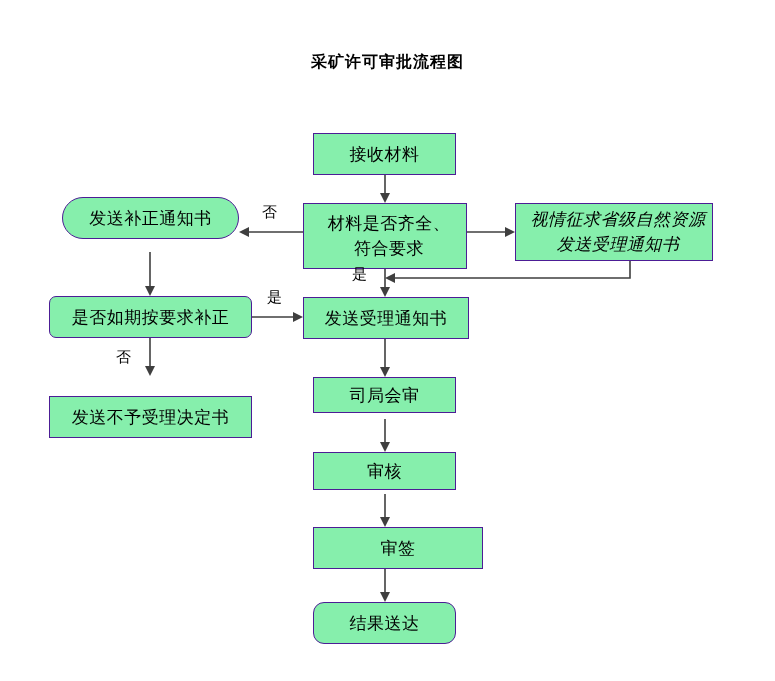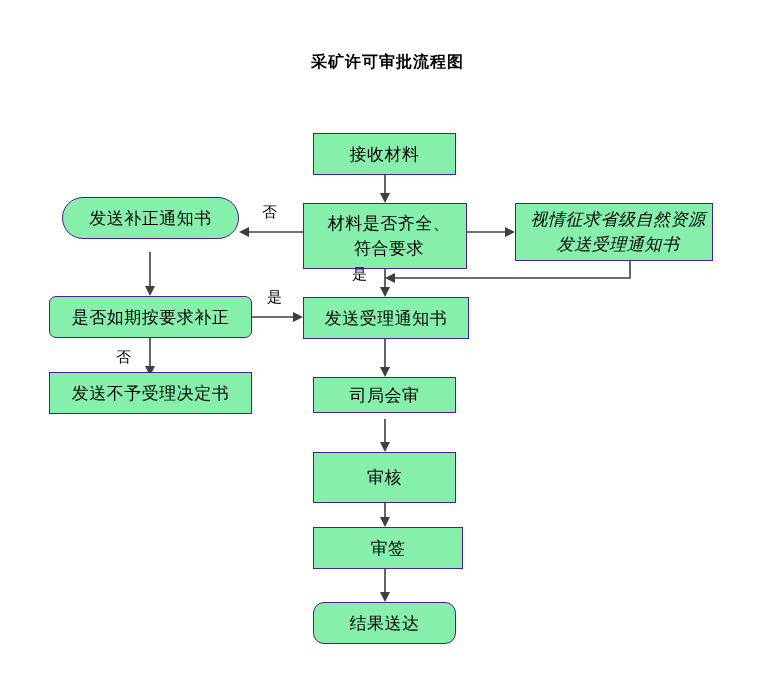--- a/index.html
+++ b/index.html
@@ -142,33 +142,33 @@
   </div>
 
   <div class="node" id="n-corrected" style="left: 49px; top: 296px; width: 203px; height: 42px; border-radius: 7px;">
     <span>是否如期按要求补正</span>
   </div>
 
   <div class="node" id="n-acceptance" style="left: 303px; top: 297px; width: 166px; height: 42px;">
     <span>发送受理通知书</span>
   </div>
 
-  <div class="node" id="n-rejection" style="left: 49px; top: 372px; width: 203px; height: 42px;">
+  <div class="node" id="n-rejection" style="left: 49px; top: 396px; width: 203px; height: 42px;">
     <span>发送不予受理决定书</span>
   </div>
 
   <div class="node" id="n-dept" style="left: 313px; top: 377px; width: 143px; height: 36px;">
     <span>司局会审</span>
   </div>
 
-  <div class="node" id="n-audit" style="left: 313px; top: 452px; width: 143px; height: 51px;">
+  <div class="node" id="n-audit" style="left: 313px; top: 452px; width: 143px; height: 38px;">
     <span>审核</span>
   </div>
 
-  <div class="node" id="n-sign" style="left: 313px; top: 527px; width: 150px; height: 42px; text-align: center;">
+  <div class="node" id="n-sign" style="left: 313px; top: 527px; width: 170px; height: 42px; text-align: center;">
     <span>审签</span>
   </div>
 
   <div class="node" id="n-deliver" style="left: 313px; top: 602px; width: 143px; height: 42px; border-radius: 11px;">
     <span>结果送达</span>
   </div>
 
   <div id="edge-label-layer">
       <div class="edge-label" style="left: 262px; top: 203px;">否</div>
       <div class="edge-label" style="left: 352px; top: 265px;">是</div>

